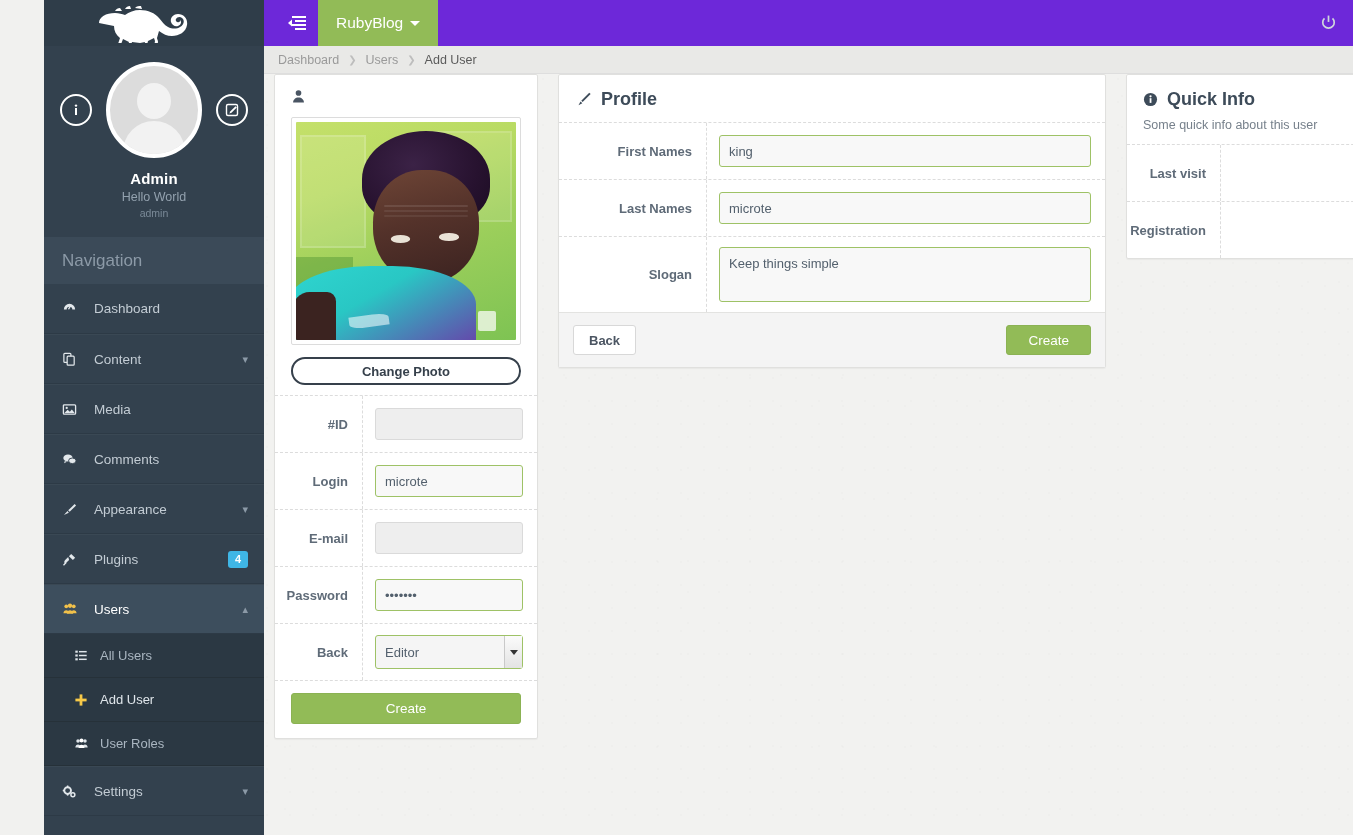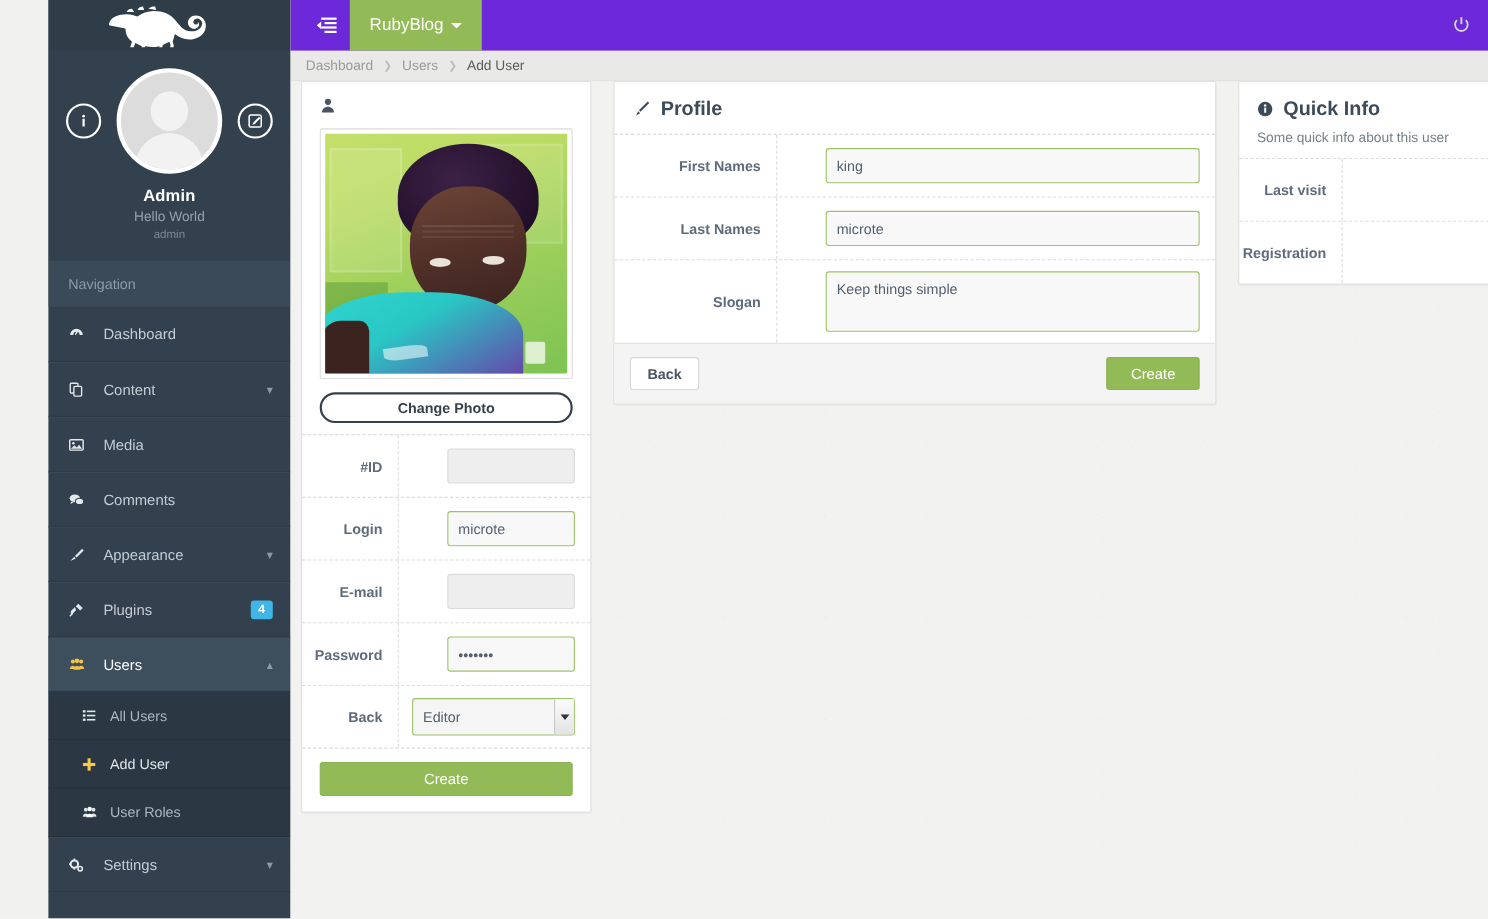--- a/index.html
+++ b/index.html
@@ -67,21 +67,21 @@
   .prof-name {
     margin-top: 12px; color: #ffffff;
     font-size: 15px; font-weight: bold; letter-spacing: .2px;
   }
   .prof-sub { margin-top: 3px; color: #93a1ae; font-size: 12.5px; }
   .prof-role { margin-top: 3px; color: #7b8a98; font-size: 10.5px; }
 
   .nav-head {
     background: #3b4a58;
     color: #8c9aa7;
-    font-size: 13px;
+    font-size: 17px;
     padding: 14px 0 13px 18px;
   }
 
   .nav { list-style: none; }
   .nav-item {
     display: flex; align-items: center;
     height: 50px;
     padding: 0 16px 0 18px;
     color: #c3ccd4; font-size: 13.5px;
     border-bottom: 1px solid #2d3a46;
@@ -260,21 +260,20 @@
     padding: 10px 14px 10px 12px;
   }
   .inp {
     width: 100%; height: 32px;
     border: 1px solid #9ec266; border-radius: 3px;
     background: #f8f8f8;
     padding: 0 9px;
     font-family: "Liberation Sans", sans-serif;
     font-size: 13px; color: #53606d;
     outline: none;
-    margin-left: 32px;
   }
   .inp.muted { border: 1px solid #dadada; background: #eeeeee; }
   .sel-wrap { position: relative; width: 100%; }
   .sel {
     width: 100%; height: 34px;
     border: 1px solid #9ec266; border-radius: 3px;
     background: #f5f5f5;
     padding: 0 28px 0 9px;
     font-family: "Liberation Sans", sans-serif;
     font-size: 13px; color: #53606d;

